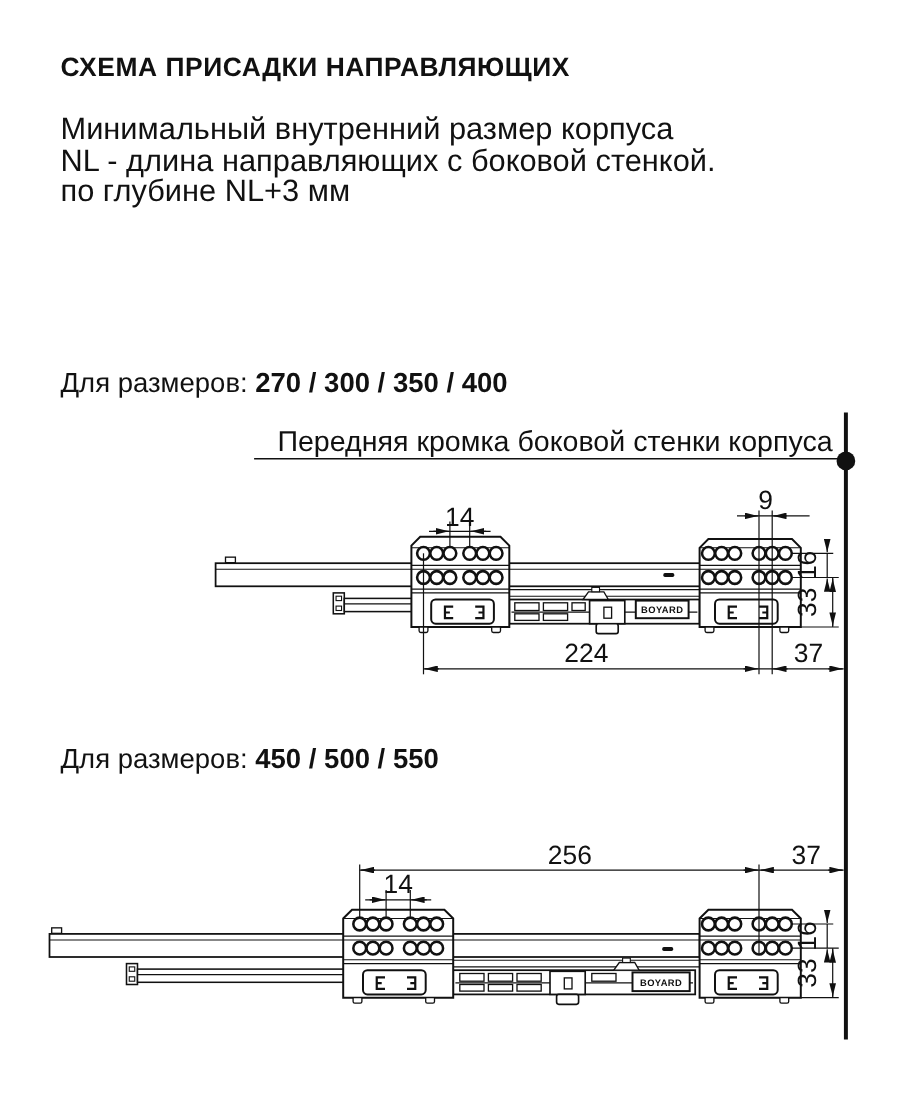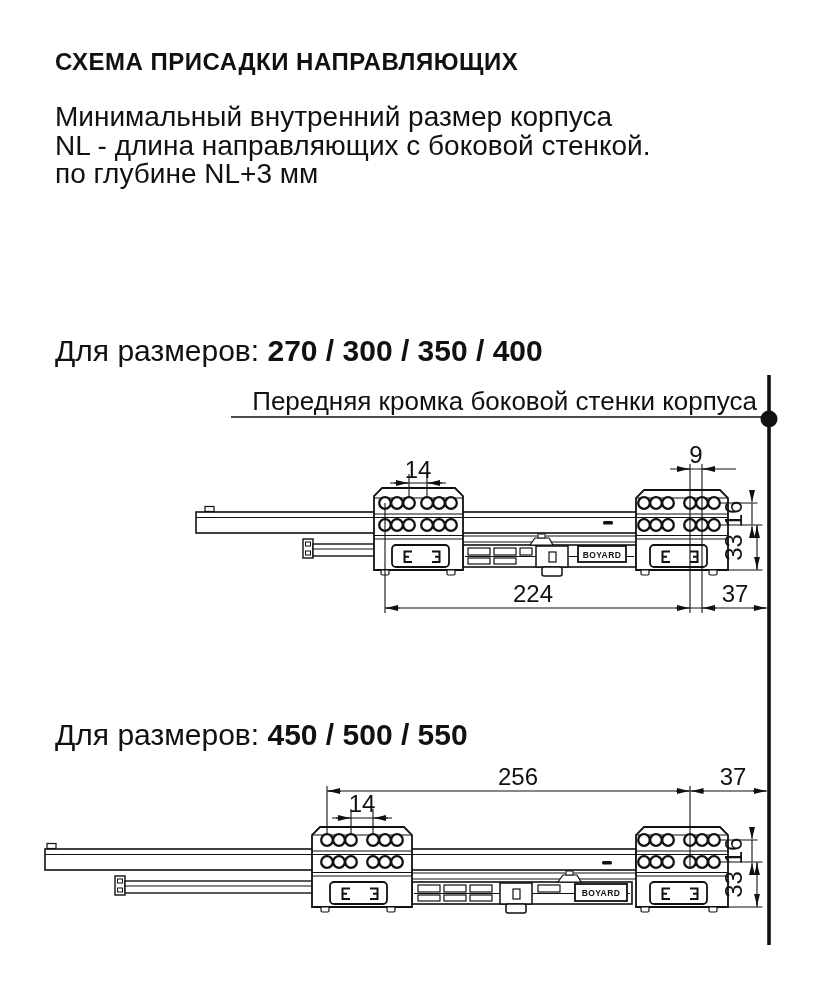--- a/index.html
+++ b/index.html
@@ -1,24 +1,24 @@
 <!DOCTYPE html>
 <html><head>
 <meta charset="utf-8">
 <style>
   html,body{margin:0;padding:0;background:#fff;}
   body{width:827px;height:1004px;position:relative;overflow:hidden;
        font-family:"Liberation Sans", sans-serif;color:#111;}
   .abs{position:absolute;}
   #title{left:55px;top:48px;font-size:24px;font-weight:bold;letter-spacing:.5px;white-space:nowrap;}
   #desc{left:55px;top:103px;font-size:28px;line-height:28.5px;white-space:nowrap;}
-  .section-label{font-size:30px;white-space:nowrap;text-align:right;}
+  .section-label{font-size:25px;white-space:nowrap;text-align:right;}
   .section-label b{font-weight:bold;}
   #section1{left:55px;top:334px;}
-  #section2{left:55px;top:676px;margin-top:42px;}
+  #section2{left:55px;top:676px;}
   #diagram-svg{left:0;top:0;}
   svg text{font-family:"Liberation Sans", sans-serif;fill:#111;}
   .dim{font-size:24px;}
   .edge-label{font-size:26px;}
   .logo-text{font-size:8.5px;font-weight:bold;letter-spacing:.4px;}
 </style>
 </head>
 <body>
 
 <div class="abs" id="title">СХЕМА ПРИСАДКИ НАПРАВЛЯЮЩИХ</div>

